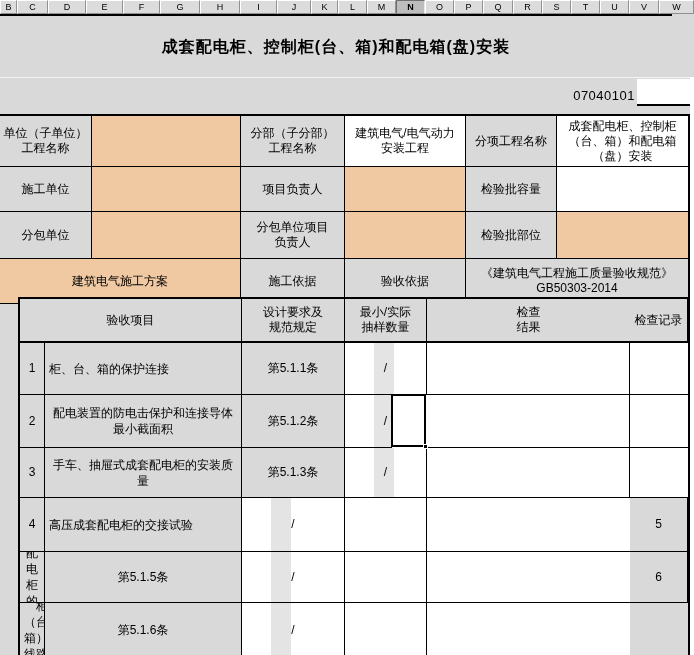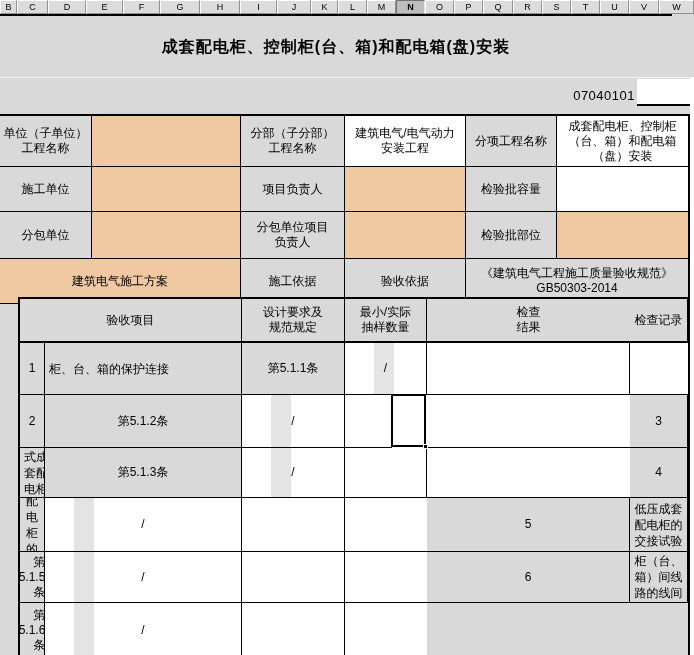--- a/index.html
+++ b/index.html
@@ -53,21 +53,21 @@
     display:grid;grid-template-columns:25px 197px 103px 82px 203px 58px;
     grid-template-rows:44px 52px 53px 50px 54px 51px 55px;}
   .t-cell{border-right:1px solid var(--line);border-bottom:1px solid var(--line);
     display:flex;align-items:center;justify-content:center;font-size:12px;line-height:15px;overflow:hidden;}
   .t-cell.lastcol{border-right:none;}
   .hcell{background:var(--gray);flex-direction:column;text-align:center;}
   .hcell.itemhead{grid-column:1 / span 2;border-bottom:2px solid var(--line);}
   .hcell{border-bottom:2px solid var(--line);}
   .c-no{background:var(--gray);}
   .c-item{background:var(--gray);justify-content:flex-start;text-align:center;padding:2px 4px;line-height:16px;}
-  .c-spec{background:var(--gray);text-align:right;}
+  .c-spec{background:var(--gray);}
   .c-qty{background:var(--cellwhite);position:relative;}
   .c-qty .stripe{position:absolute;left:29px;top:0;bottom:0;width:20px;background:var(--stripe);}
   .c-qty .slash{position:relative;z-index:1;}
   .c-rec{background:var(--cellwhite);}
   .c-res{background:var(--cellwhite);}
 
   
   .sel-cell{position:absolute;left:391px;top:394px;width:35px;height:53px;z-index:6;
     border:2px solid #000;box-shadow:inset 0 0 0 1px #ffffff,1px 1px 0 #ffffff;background:transparent;}
   .fill-handle{position:absolute;right:-4px;bottom:-4px;width:5px;height:5px;background:#000;border:1px solid #fff;}
@@ -178,20 +178,21 @@
     <div class="t-cell c-item">柜、台、箱的保护连接</div>
     <div class="t-cell c-spec">第5.1.1条</div>
     <div class="t-cell c-qty">
         <div class="stripe"></div>
         <span class="slash">/</span>
       </div>
     <div class="t-cell c-rec"></div>
     <div class="t-cell c-res lastcol"></div>
 
     <div class="t-cell c-no">2</div>
+    <div class="t-cell c-item">配电装置的防电击保护和连接导体最小截面积</div>
     <div class="t-cell c-spec">第5.1.2条</div>
     <div class="t-cell c-qty">
         <div class="stripe"></div>
         <span class="slash">/</span>
       </div>
     <div class="t-cell c-rec"></div>
     <div class="t-cell c-res lastcol"></div>
 
     <div class="t-cell c-no">3</div>
     <div class="t-cell c-item">手车、抽屉式成套配电柜的安装质量</div>

